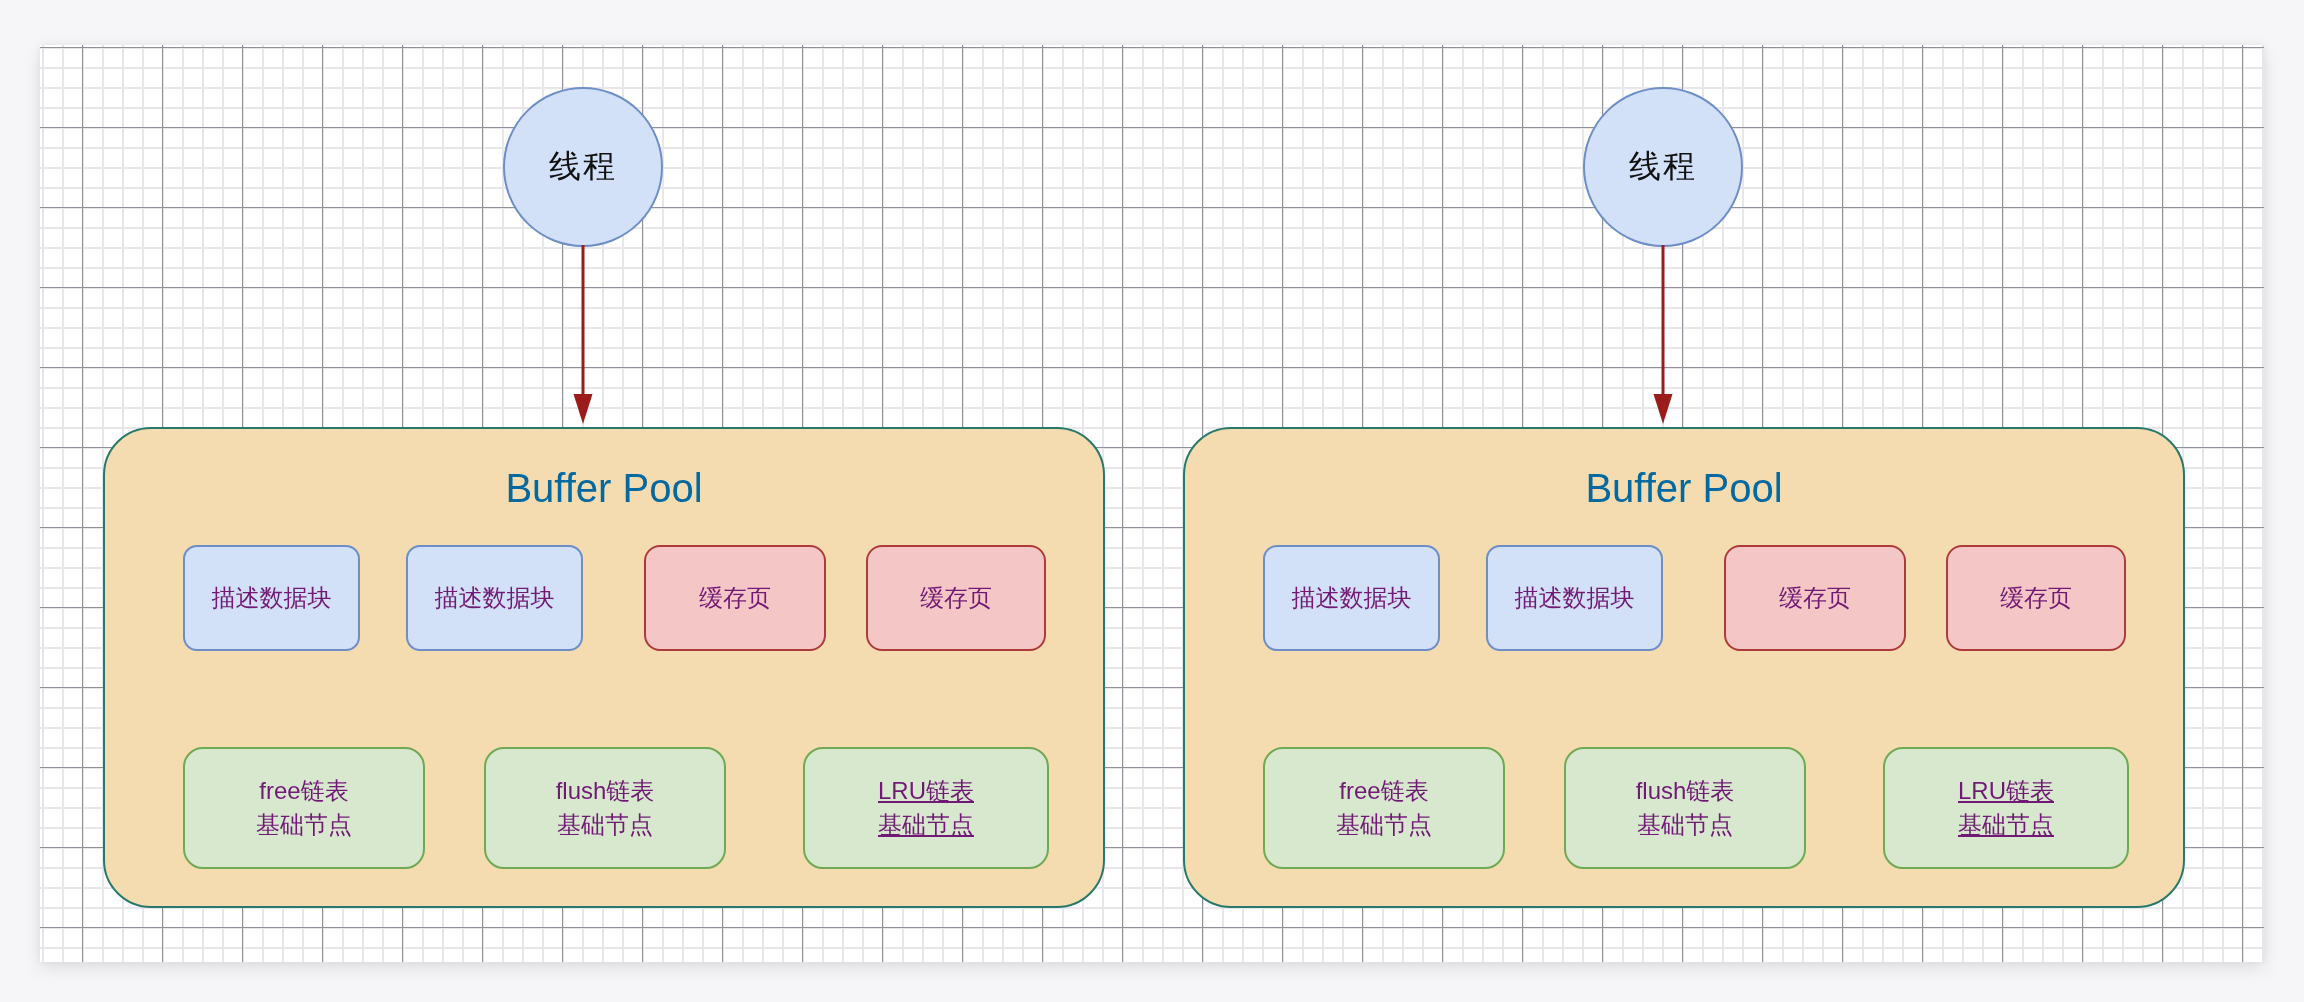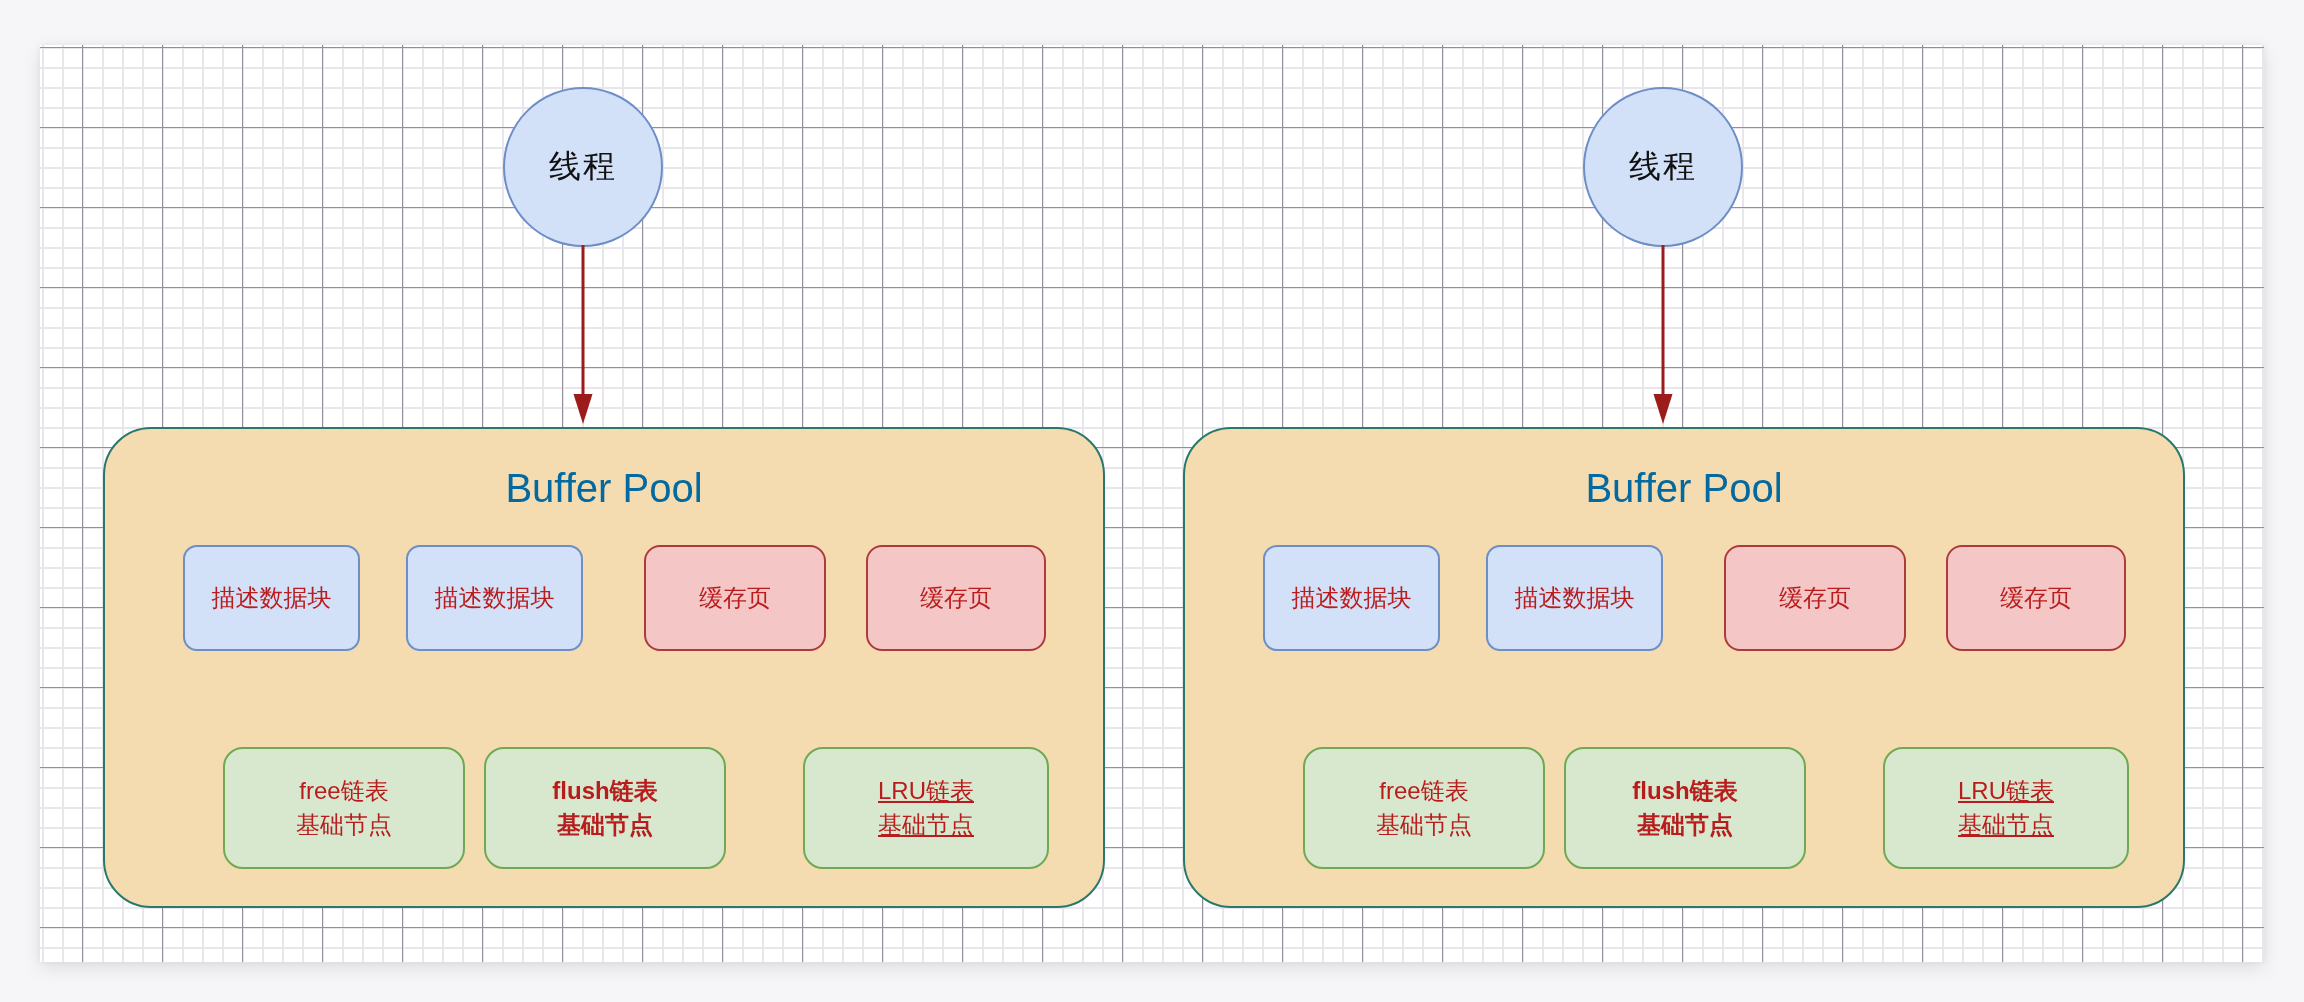--- a/index.html
+++ b/index.html
@@ -44,36 +44,36 @@
     background:#f4dcb0;border:2.5px solid #26796b;border-radius:48px;
   }
   .pool-title{
     position:absolute;left:0;top:36px;width:100%;
     text-align:center;font-size:40px;line-height:46px;color:#0369a1;
   }
 
   .node{
     position:absolute;box-sizing:border-box;
     display:flex;align-items:center;justify-content:center;
-    text-align:center;font-size:24px;color:#b91c1c;
+    text-align:center;font-size:24px;color:#701a75;
     white-space:pre-line;line-height:34px;
   }
   .row1{top:116px;height:106px;border-radius:14px;}
   .row2{top:318px;height:122px;width:242px;border-radius:20px;}
 
   .blue{background:#d3e1f8;border:2px solid #6d8ec6;}
   .red{background:#f5c6c6;border:2px solid #ae3b3b;border-radius:16px;}
   .green{background:#d7e8cf;border:2px solid #70a954;}
 
   .b1{left:78px;width:177px;}
   .b2{left:301px;width:177px;}
   .r1{left:539px;width:182px;}
   .r2{left:761px;width:180px;}
-  .g-1{left:78px;margin-left:40px;}
-  .g-2{left:379px;font-weight:bold;}
+  .g-1{left:78px;}
+  .g-2{left:379px;}
   .g-3{left:698px;width:246px;text-decoration:underline;}
 </style>
 </head>
 <body>
 
 <div id="stage">
   <div id="canvas"></div>
 
   <div class="group g0">
     <div class="thread-circle">

